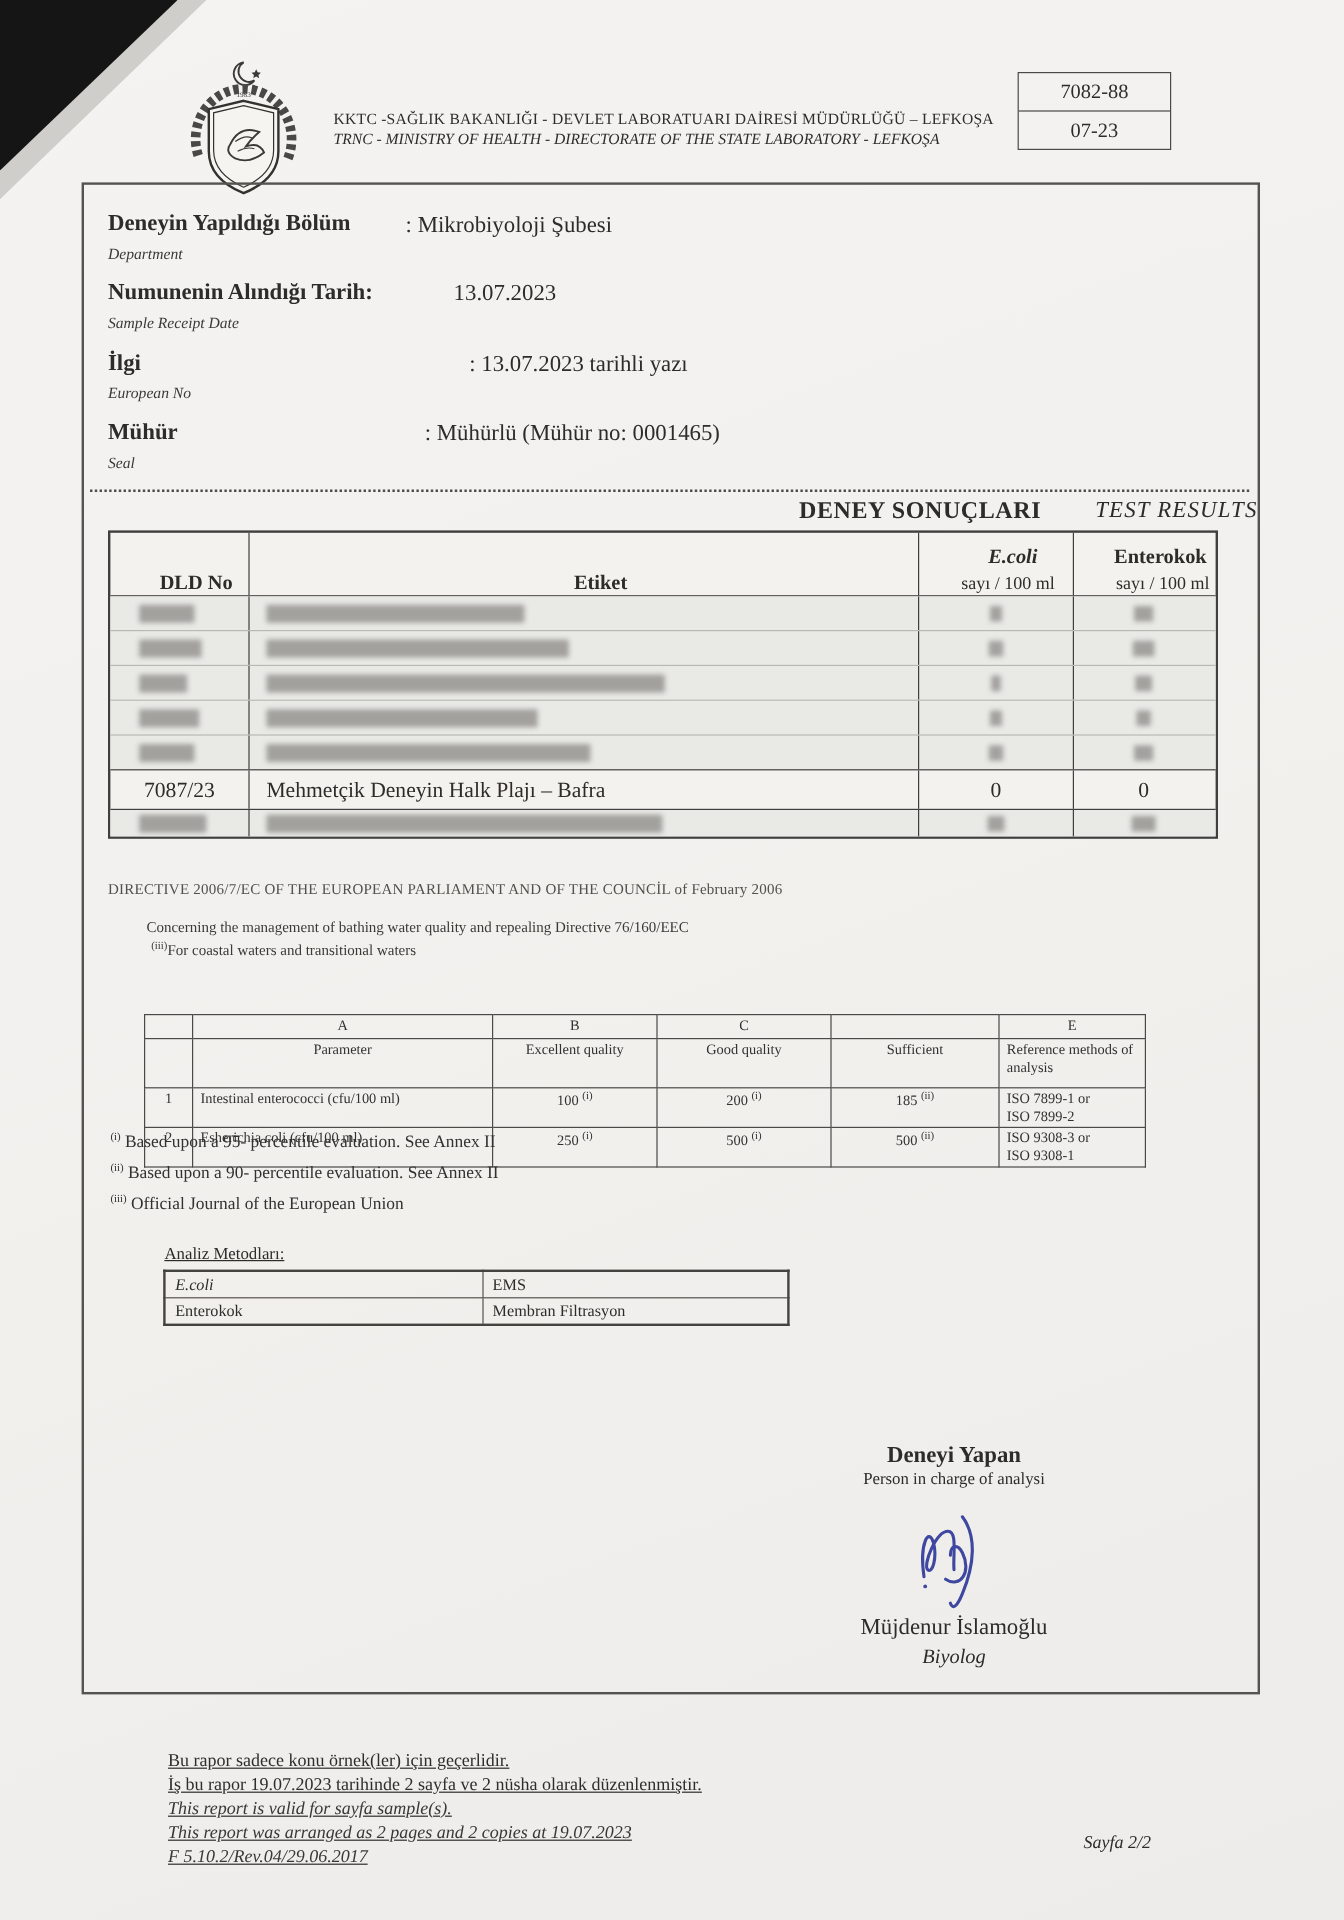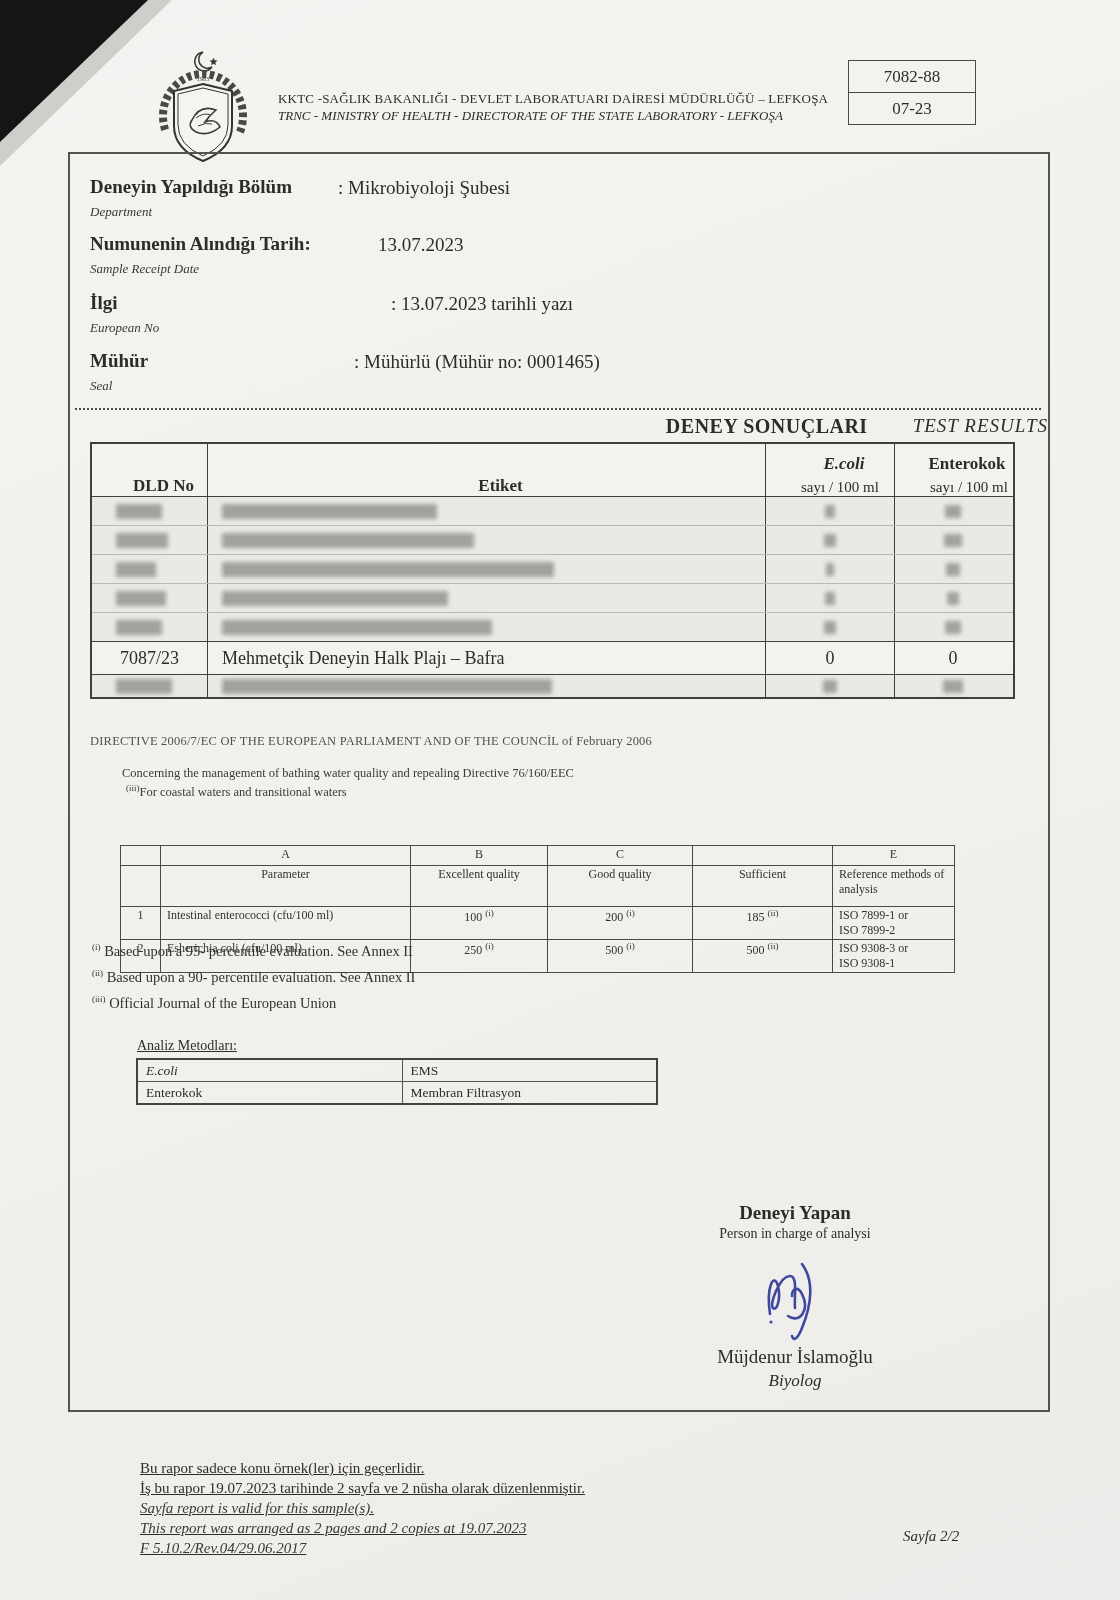--- a/index.html
+++ b/index.html
@@ -348,19 +348,19 @@
       </div>
       <div class="nm">Müjdenur İslamoğlu</div>
       <div class="rl">Biyolog</div>
     </div>
 
   </div>
 
   <div class="footer">
     <div>Bu rapor sadece konu örnek(ler) için geçerlidir.</div>
     <div>İş bu rapor 19.07.2023 tarihinde 2 sayfa ve 2 nüsha olarak düzenlenmiştir.</div>
-    <div class="it">Sayfa report is valid for this sample(s).</div>
+    <div class="it">This report is valid for sayfa sample(s).</div>
     <div class="it">This report was arranged as 2 pages and 2 copies at 19.07.2023</div>
     <div class="it">F 5.10.2/Rev.04/29.06.2017</div>
   </div>
   <div class="pageno">Sayfa 2/2</div>
 
 </div>
 
 </body></html>

